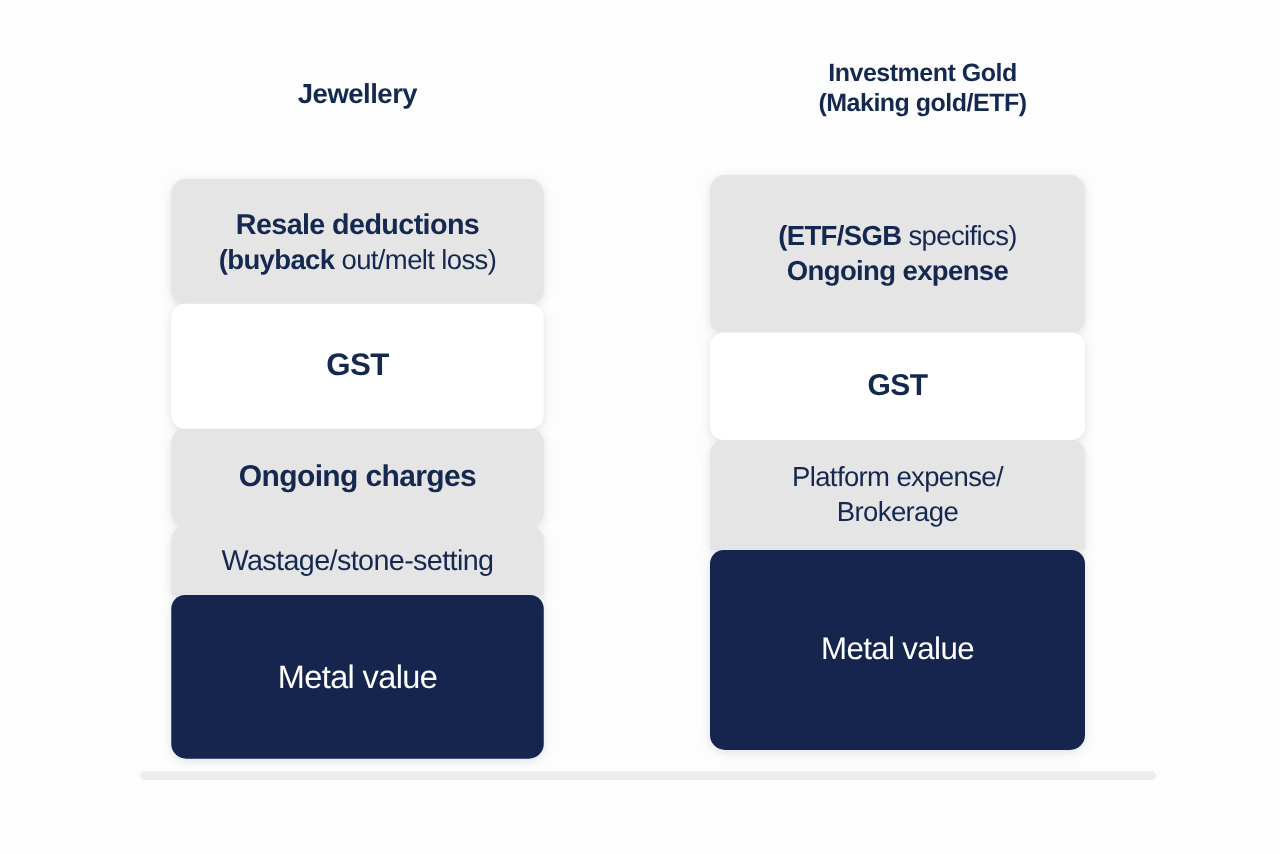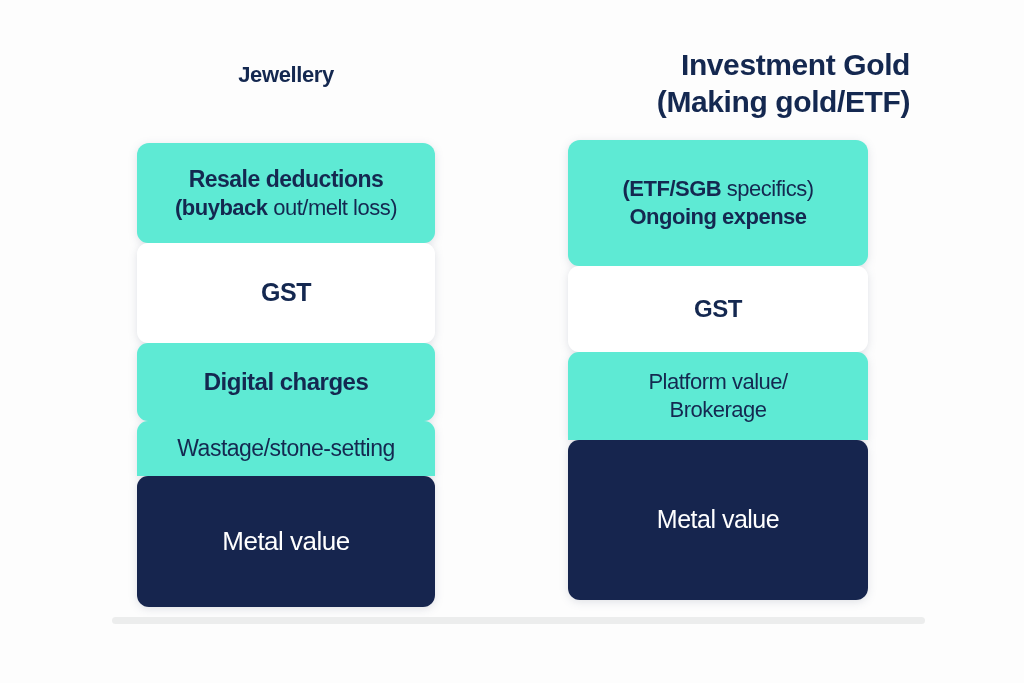--- a/index.html
+++ b/index.html
@@ -52,24 +52,23 @@
     font-weight: bold;
     letter-spacing: -0.4px;
     line-height: 1.22;
   }
   .column.left .col-title {
     top: 62px;
     font-size: 22px;
   }
   .column.right .col-title {
     top: 47px;
-    font-size: 30px;
+    font-size: 20px;
     width: 320px;
-    left: 22px;
-    text-align: right;
+    left: 10px;
   }
   .col-title .tline { display: block; }
 
   
   .stack {
     position: absolute;
     left: 0;
     width: 100%;
     border-radius: 12px;
     overflow: visible;
@@ -82,21 +81,21 @@
     position: relative;
     box-sizing: border-box;
     display: flex;
     flex-direction: column;
     align-items: center;
     justify-content: center;
     text-align: center;
     color: #142850;
     padding: 0 10px;
   }
-  .seg.yellow { background: #5eead4; }
+  .seg.yellow { background: #e5e5e5; }
   .seg.white  { background: #ffffff; }
   .seg.navy   { background: #16254e; color: #ffffff; }
 
   .seg.first {
     border-top-left-radius: 12px;
     border-top-right-radius: 12px;
   }
   .seg.last {
     border-bottom-left-radius: 12px;
     border-bottom-right-radius: 12px;
@@ -148,21 +147,21 @@
       <div class="seg yellow first round-bottom" style="height:100px;">
         <span class="line bold t-23 tight">Resale deductions</span>
         <span class="line t-22 tight"><b>(buyback</b><span class="reg"> out/melt loss)</span></span>
       </div>
 
       <div class="seg white round-top round-bottom" style="height:100px;">
         <span class="line bold t-25 tight">GST</span>
       </div>
 
       <div class="seg yellow round-top round-bottom" style="height:78px;">
-        <span class="line bold t-24 tight">Digital charges</span>
+        <span class="line bold t-24 tight">Ongoing charges</span>
       </div>
 
       <div class="seg yellow round-top" style="height:55px;">
         <span class="line normal t-23 tight">Wastage/stone-setting</span>
       </div>
 
       <div class="seg navy last round-top" style="height:131px;">
         <span class="line normal t-26 tight">Metal value</span>
       </div>
 
@@ -181,21 +180,21 @@
       <div class="seg yellow first round-bottom" style="height:126px;">
         <span class="line t-22 tight"><b>(ETF/SGB</b><span class="reg"> specifics)</span></span>
         <span class="line bold t-22 tight">Ongoing expense</span>
       </div>
 
       <div class="seg white round-top round-bottom" style="height:86px;">
         <span class="line bold t-24 tight">GST</span>
       </div>
 
       <div class="seg yellow round-top" style="height:88px;">
-        <span class="line normal t-22 tight">Platform value/</span>
+        <span class="line normal t-22 tight">Platform expense/</span>
         <span class="line normal t-22 tight">Brokerage</span>
       </div>
 
       <div class="seg navy last round-top" style="height:160px;">
         <span class="line normal t-25 tight">Metal value</span>
       </div>
 
     </div>
   </div>
 

